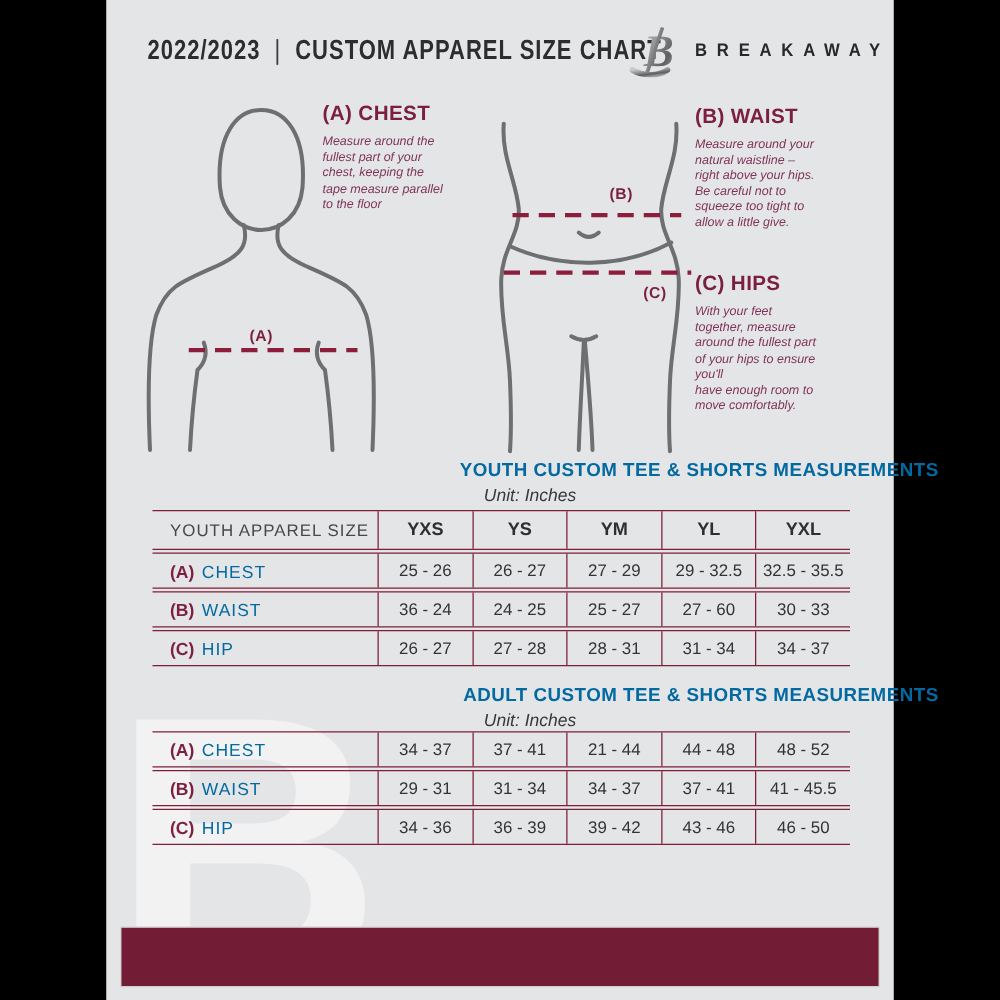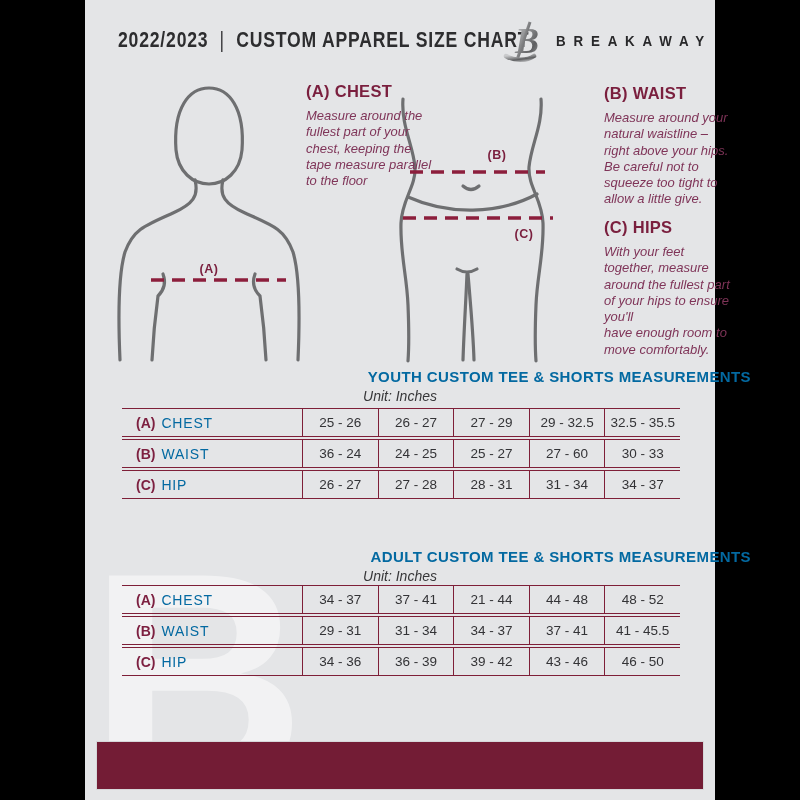--- a/index.html
+++ b/index.html
@@ -15,42 +15,42 @@
   .topbar{position:absolute;left:0;top:0;width:100%;height:70px;}
   .doc-title{position:absolute;left:33px;top:27px;display:flex;align-items:baseline;
              font-size:22px;font-weight:700;color:#2d2d2f;letter-spacing:1px;
              transform:scaleX(0.8);transform-origin:0 50%;white-space:nowrap;}
   .doc-title .sep{font-weight:400;margin:0 14px;color:#3a3a3c;}
   .brand{position:absolute;left:418px;top:20px;display:flex;align-items:center;gap:9px;}
   .brand-name{font-size:14.5px;font-weight:700;color:#28282a;letter-spacing:8.5px;
               transform:scaleX(0.92);transform-origin:0 50%;white-space:nowrap;}
 
   
-  .instr{position:absolute;margin-left:48px;}
+  .instr{position:absolute;}
   .instr h3{margin:0 0 7px 0;font-size:16.5px;font-weight:800;color:#7a1f3e;letter-spacing:.3px;}
-  .instr p{margin:0;font-size:13px;line-height:1.25;font-style:italic;color:#7f3458;
+  .instr p{margin:0;font-size:10px;line-height:1.25;font-style:italic;color:#7f3458;
            white-space:pre-line;}
   .instr-a{left:173px;top:82px;width:160px;}
   .instr-b{left:471px;top:84px;width:150px;}
   .instr-c{left:471px;top:218px;width:156px;}
 
   
   .fig{position:absolute;}
   .fig-chest{left:28px;top:80px;}
   .fig-hips{left:308px;top:97px;}
   .sil{stroke:#6e6f71;stroke-width:3.2;fill:none;stroke-linecap:round;}
   .dash{stroke:#8c1e3c;stroke-width:3.4;fill:none;stroke-dasharray:13 8;}
   .figlabel{font-family:"Liberation Sans",sans-serif;font-size:12.5px;font-weight:700;
             fill:#7a1f3e;letter-spacing:.5px;}
 
   
   .sec-title{position:absolute;left:0;width:100%;text-align:right;font-size:15px;
              font-weight:700;color:#0369a1;letter-spacing:.4px;margin-left:36px;}
   .sec-unit{position:absolute;left:0;width:100%;text-align:center;font-size:14px;
-            font-style:italic;color:#38383a;}
+            font-style:italic;color:#38383a;padding-left:24px;}
   .yt-title{top:368px;} .yt-unit{top:388px;}
   .at-title{top:548px;} .at-unit{top:568px;}
 
   
   .sizetable{position:absolute;left:37px;width:558px;}
   .yt-table{top:408px;} .at-table{top:585px;}
   .tr{display:grid;grid-template-columns:180px repeat(5,75.6px);
       border-top:1.5px solid #7e1f38;border-bottom:1.5px solid #7e1f38;margin-bottom:2px;}
   .td{display:flex;align-items:center;justify-content:center;height:27px;
       font-size:13.5px;color:#333336;}
@@ -146,20 +146,28 @@
 right above your hips.
 Be careful not to
 squeeze too tight to
 allow a little give.</p>
     </div>
 
     <div class="sec-title yt-title">YOUTH CUSTOM TEE &amp; SHORTS MEASUREMENTS</div>
     <div class="sec-unit yt-unit">Unit: Inches</div>
 
     <div class="sizetable yt-table">
+      <div class="tr thead">
+        <div class="td first">YOUTH APPAREL SIZE</div>
+        <div class="td v">YXS</div>
+        <div class="td v">YS</div>
+        <div class="td v">YM</div>
+        <div class="td v">YL</div>
+        <div class="td v">YXL</div>
+      </div>
       <div class="tr">
         <div class="td first">
           <span class="rowlabel rowprefix">(A)</span>
           <span class="rowlabel">CHEST</span>
         </div>
         <div class="td v">25 - 26</div>
         <div class="td v">26 - 27</div>
         <div class="td v">27 - 29</div>
         <div class="td v">29 - 32.5</div>
         <div class="td v">32.5 - 35.5</div>

